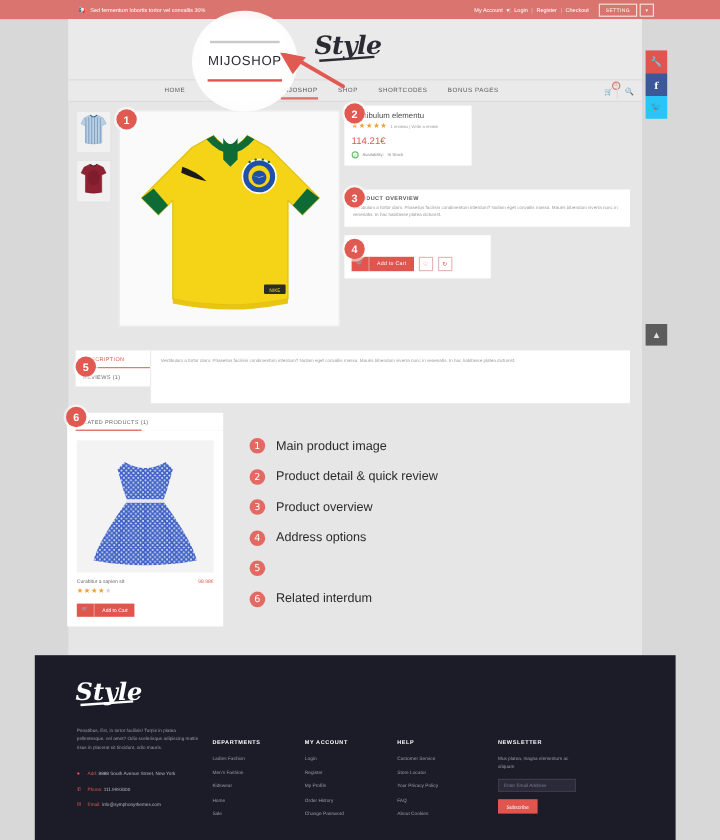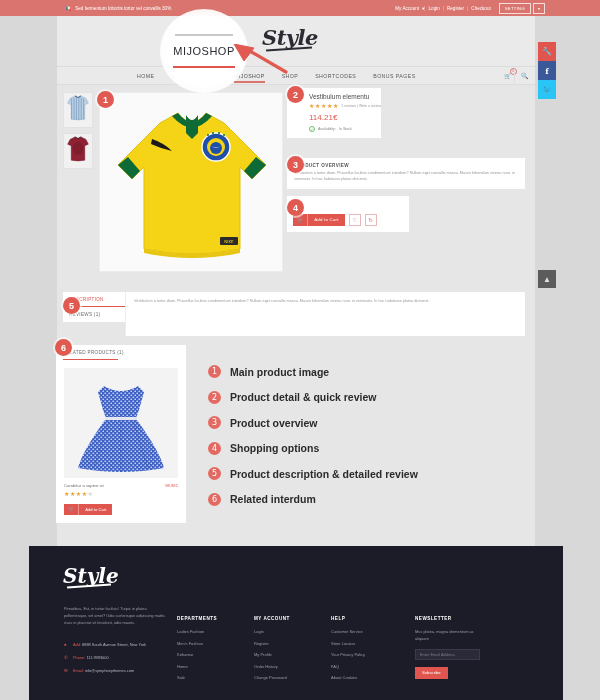--- a/index.html
+++ b/index.html
@@ -87,22 +87,22 @@
   }
   .jersey { position: absolute; left: 50%; transform: translateX(-50%); }
 
   .mainimg {
     position: absolute; left: 36px; top: 0; width: 184px; height: 180px;
     background: #fafafa; border: 1px solid #ececec; overflow: hidden;
   }
 
   
   .info-card {
-    position: absolute; left: 287px; top: 88px; width: 94px; background: #fff;
-    padding: 5px 6px 6px 22px;
+    position: absolute; left: 287px; top: 88px; width: 106px; background: #fff;
+    padding: 5px 6px 6px 6px;
   }
   .prod-title { font-size: 6.5px; color: #4a4a4a; margin-bottom: 3px; }
   .rating-row { display: flex; align-items: center; gap: 3px; margin-bottom: 4px; }
   .stars { display: flex; gap: .6px; }
   .star { font-size: 6px; color: #f0a030; line-height: 6px; }
   .star.off { color: #d6d6d6; }
   .review-links { font-size: 3.5px; color: #999; white-space: nowrap; }
   .price { font-size: 8px; color: #e0564e; margin-bottom: 4px; }
   .avail { display: flex; align-items: center; gap: 3px; font-size: 3.6px; color: #8a8a8a; }
   .check-circ {
@@ -173,21 +173,21 @@
   .rel-btn .lb { padding: 0 6px; line-height: 11px; }
 
   
   .legend { position: absolute; left: 208px; top: 365px; }
   .legend-row { display: flex; align-items: center; gap: 9px; margin-bottom: 12.5px; }
   .legend-badge {
     width: 13px; height: 13px; border-radius: 50%; background: #e36a62; color: #fff;
     font-size: 8px; display: flex; align-items: center; justify-content: center;
     font-family: "DejaVu Sans", sans-serif;
   }
-  .legend-text { font-size: 10.5px; color: #2b2b2b; font-weight: bold; }
+  .legend-text { font-size: 10.5px; color: #2b2b2b; }
 
   
   .callout {
     position: absolute; width: 17px; height: 17px; border-radius: 50%;
     background: #e05a52; color: #fff; font-size: 9px; font-weight: bold;
     display: flex; align-items: center; justify-content: center; z-index: 30;
     box-shadow: 0 0 0 2px rgba(255,255,255,.55);
   }
 
   
@@ -481,25 +481,24 @@
     <div class="legend-row">
       <span class="legend-badge">2</span>
       <span class="legend-text">Product detail &amp; quick review</span>
     </div>
     <div class="legend-row">
       <span class="legend-badge">3</span>
       <span class="legend-text">Product overview</span>
     </div>
     <div class="legend-row">
       <span class="legend-badge">4</span>
-      <span class="legend-text">Shopping options</span>
+      <span class="legend-text">Address options</span>
     </div>
     <div class="legend-row">
       <span class="legend-badge">5</span>
-      <span class="legend-text">Product description &amp; detailed review</span>
     </div>
     <div class="legend-row">
       <span class="legend-badge">6</span>
       <span class="legend-text">Related interdum</span>
     </div>
   </div>
 
   <div class="footer">
     <div class="f-logo">Style</div>
     <div class="f-about">Penatibus, Est, in tortor facilisis! Turpis in platea pellentesque, vel amet? Odio scelerisque adipiscing mattis risus in placerat sit tincidunt, odio mauris.</div>

